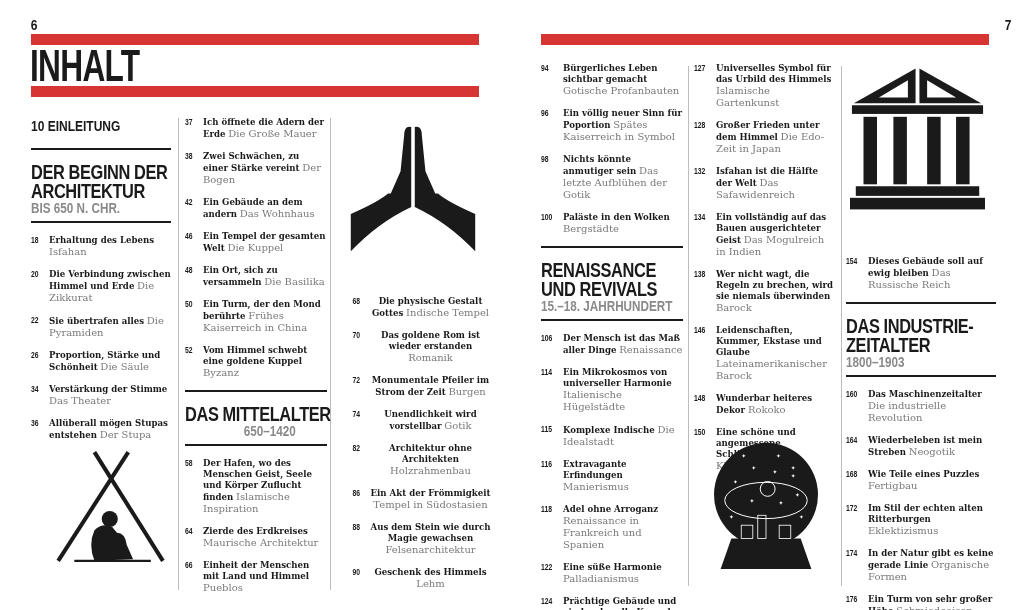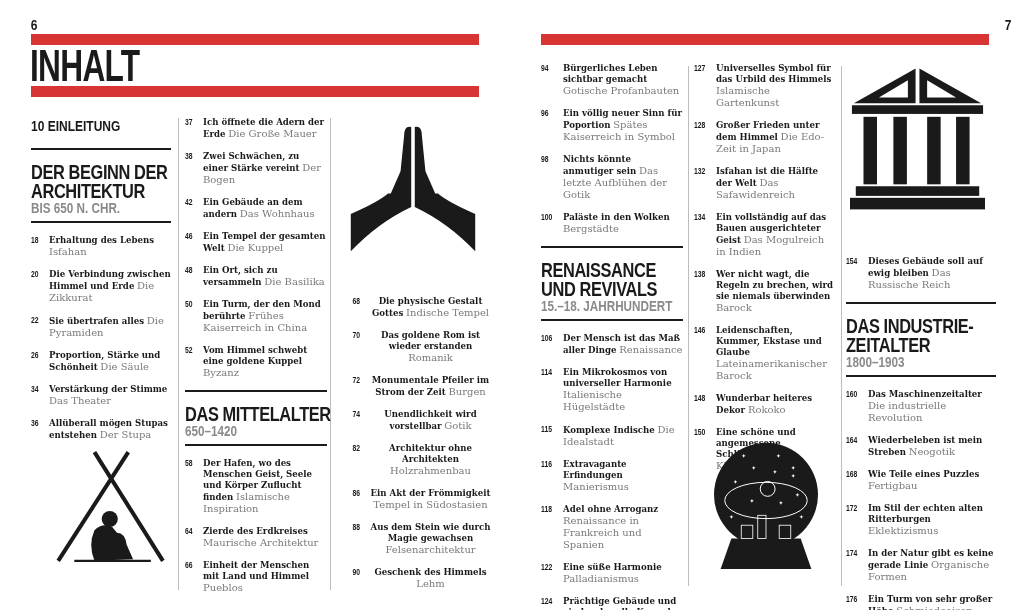--- a/index.html
+++ b/index.html
@@ -114,21 +114,21 @@
       </div>
       <div class="entry">
         <span class="num">50</span>
         <span class="txt"><b>Ein Turm, der den Mond berührte</b> <span class="sub">Frühes Kaiserreich in China</span></span>
       </div>
       <div class="entry">
         <span class="num">52</span>
         <span class="txt"><b>Vom Himmel schwebt eine goldene Kuppel</b> <span class="sub">Byzanz</span></span>
       </div>
     </div>
-  <div class="section" style="margin-top:5px;">
+  <div class="section" style="margin-top:5px;text-align:right;">
     <div class="h">DAS MITTELALTER</div>
     <div class="d">650–1420</div>
   </div>
   <div id="c2b">
       <div class="entry">
         <span class="num">58</span>
         <span class="txt"><b>Der Hafen, wo des Menschen Geist, Seele und Körper Zuflucht finden</b> <span class="sub">Islamische Inspiration</span></span>
       </div>
       <div class="entry">
         <span class="num">64</span>

